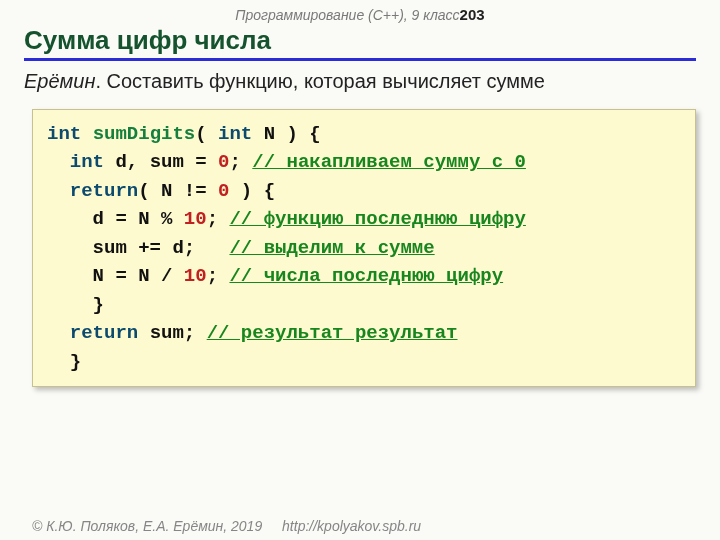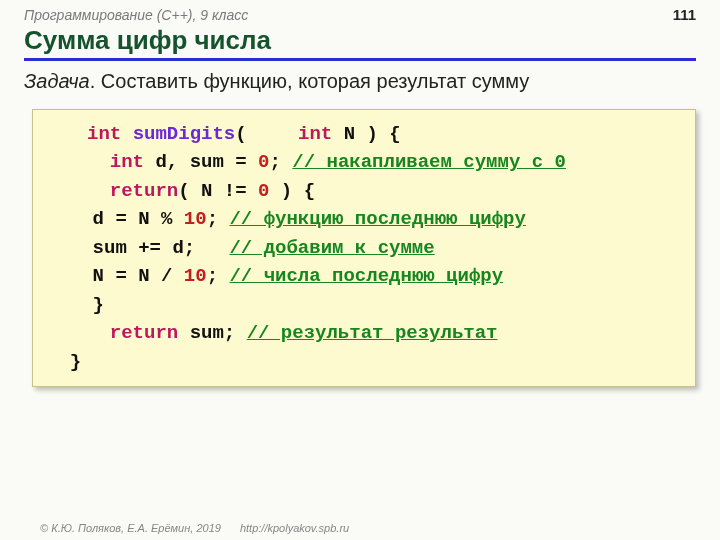--- a/index.html
+++ b/index.html
@@ -5,21 +5,21 @@
   * { box-sizing: border-box; margin: 0; padding: 0; }
   html, body { width: 720px; height: 540px; }
   body {
     background: #fafaf7;
     font-family: Arial, Helvetica, sans-serif;
     color: #222;
     position: relative;
   }
   .header-row {
     display: flex;
-    justify-content: space-between;
+    justify-content: center;
     align-items: baseline;
     padding: 6px 24px 2px 24px;
     font-size: 14px;
     color: #7a7a7a;
     font-style: italic;
   }
   .page-num {
     font-style: normal;
     font-weight: bold;
     color: #222;
@@ -53,56 +53,56 @@
     border: 1px solid #c7c090;
     box-shadow: 3px 3px 5px rgba(0,0,0,0.25);
     padding: 10px 14px 10px 14px;
     font-family: "Courier New", Courier, monospace;
     font-size: 19px;
     font-weight: bold;
     line-height: 1.5;
     white-space: pre;
     color: #111;
   }
-  .kw { color: #be185d; margin-left: 40px; }
-  .fn { color: #6d28d9; }
+  .kw { color: #0c4a6e; }
+  .fn { color: #15803d; }
   .num { color: #c02020; }
   .cm { color: #18861e; text-decoration: underline; }
   .footer {
     position: absolute;
     bottom: 6px;
-    left: 40px;
-    font-size: 11px;
+    left: 32px;
+    font-size: 14px;
     color: #868686;
     font-style: italic;
   }
   .footer-url { margin-left: 16px; }
 </style>
 </head>
 <body>
 
 <div class="header-row">
   <span>Программирование (C++), 9 класс</span>
-  <span class="page-num">111</span>
+  <span class="page-num">203</span>
 </div>
 
 <div class="title-row">
   <span class="title">Сумма цифр числа</span>
 </div>
 <div class="divider"></div>
 
 <div class="task">
-  <span class="task-label">Задача</span><span>. Составить функцию, которая результат сумму</span>
+  <span class="task-label">Ерёмин</span><span>. Составить функцию, которая вычисляет сумме</span>
 </div>
 
 <div class="code-block"><span class="kw">int</span> <span class="fn">sumDigits</span><span>( </span><span class="kw">int</span><span> N ) {</span>
 <span>  </span><span class="kw">int</span><span> d, sum = </span><span class="num">0</span><span>; </span><span class="cm">// накапливаем сумму с 0</span>
 <span>  </span><span class="kw">return</span><span>( N != </span><span class="num">0</span><span> ) {</span>
 <span>    d = N % </span><span class="num">10</span><span>; </span><span class="cm">// функцию последнюю цифру</span>
-<span>    sum += d;   </span><span class="cm">// добавим к сумме</span>
+<span>    sum += d;   </span><span class="cm">// выделим к сумме</span>
 <span>    N = N / </span><span class="num">10</span><span>; </span><span class="cm">// числа последнюю цифру</span>
 <span>    }</span>
 <span>  </span><span class="kw">return</span><span> sum; </span><span class="cm">// результат результат</span>
 <span>  }</span></div>
 
 <div class="footer">
   <span>© К.Ю. Поляков, Е.А. Ерёмин, 2019</span>
   <span class="footer-url">http://kpolyakov.spb.ru</span>
 </div>
 

